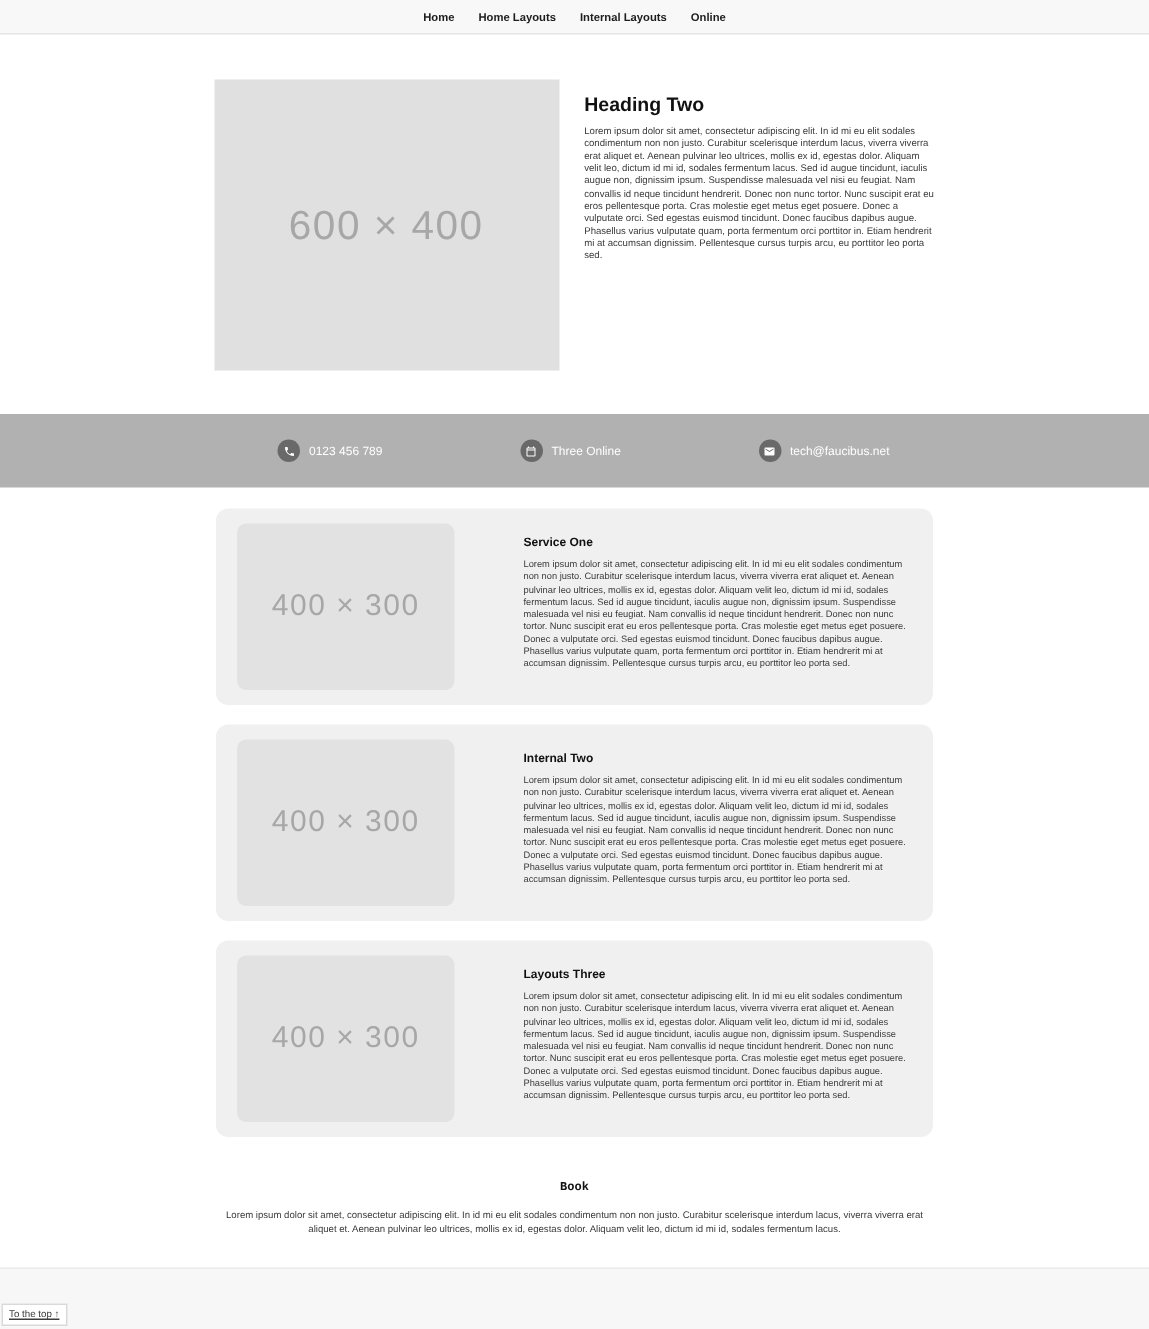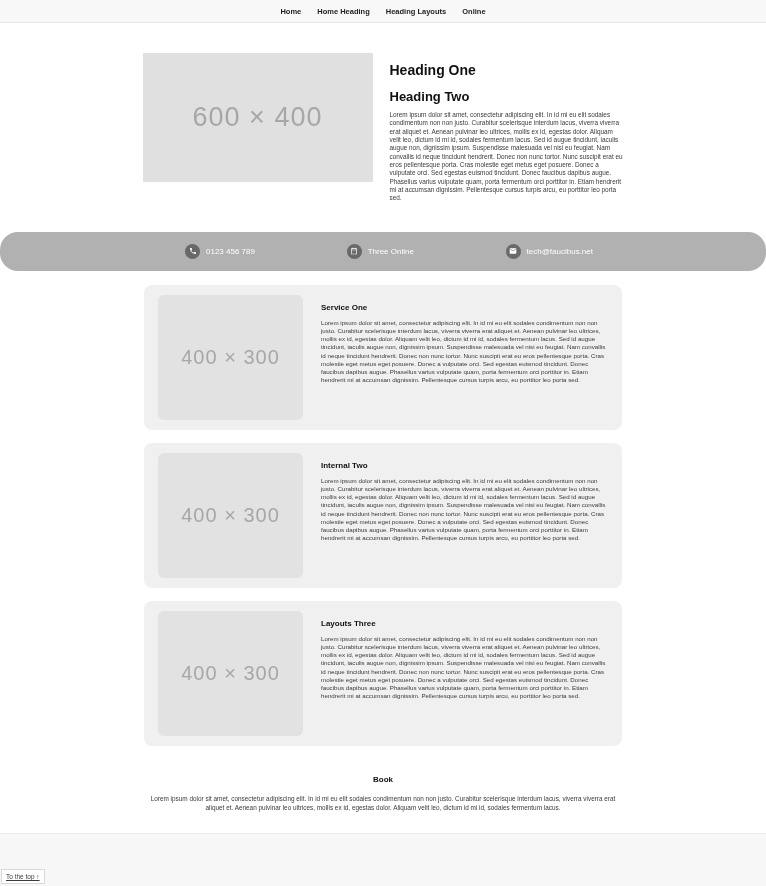--- a/index.html
+++ b/index.html
@@ -28,28 +28,28 @@
 
   
   .ph {
     background: #e0e0e0; color: #a7a7a7;
     display: flex; align-items: center; justify-content: center;
     letter-spacing: 1px;
   }
 
   
   .hero { width: 481px; margin: 30px auto 0; display: flex; gap: 17px; }
-  .hero-img { width: 230px; height: 129px; font-size: 27px; flex: none; }
+  .hero-img { width: 230px; height: 194px; font-size: 27px; flex: none; }
   .hero-text { flex: 1; padding-top: 9px; }
   .h1 { font-size: 14px; font-weight: 700; color: #111; margin: 0 0 11px; }
   .h2 { font-size: 13px;  font-weight: 700; color: #111; margin: 0 0 7px; }
   .body-text { font-size: 6.4px; line-height: 1.3; color: #3a3a3c; margin: 0; }
 
   
-  .contact-bar { margin-top: 29px; height: 39px; background: #b1b1b1; border-radius: 18px; }
+  .contact-bar { margin-top: 29px; height: 49px; background: #b1b1b1; }
   .contact-inner {
     width: 480px; height: 100%; margin: 0 auto;
     display: flex; align-items: center; justify-content: space-between;
     padding: 0 30px 0 42px;
   }
   .contact-item {
     display: flex; align-items: center; gap: 6px;
     color: #ffffff; font-size: 8px; cursor: pointer; white-space: nowrap;
   }
   .icon-circle {
@@ -60,59 +60,58 @@
   .icon-circle svg { width: 8px; height: 8px; fill: #ffffff; display: block; }
 
   
   .services { width: 478px; margin: 14px auto 0; }
   .card {
     background: #f0f0f0; border-radius: 8px;
     padding: 10px 14px; margin-bottom: 13px;
     display: flex; gap: 18px;
   }
   .card-img {
-    width: 145px; height: 125px; border-radius: 6px;
+    width: 145px; height: 111px; border-radius: 6px;
     background: #e2e2e2; font-size: 20px; flex: none;
   }
-  .card-text { flex: 1; padding-top: 8px; }
+  .card-text { flex: 1; padding-top: 8px; margin-left: 28px; }
   .h3 { font-size: 8px; font-weight: 700; color: #111; margin: 0 0 7px; }
   .card-text p { font-size: 6.2px; line-height: 1.33; color: #3a3a3c; margin: 0; }
 
   
   .book { width: 466px; margin: 29px auto 0; text-align: center; }
-  .book-title { font-size: 8px; font-weight: 700; color: #111; margin: 0 0 11px; }
+  .book-title { font-size: 8px; font-weight: 700; color: #111; margin: 0 0 11px; font-family: Liberation Mono, monospace; }
   .book p { font-size: 6.4px; line-height: 1.4; color: #3a3a3c; margin: 0; }
 
   
   .site-footer {
     margin-top: 20px; height: 61px;
     background: #f7f7f7; border-top: 1px solid #ececec;
   }
   .to-top {
     position: absolute; left: 1px; bottom: 2px;
     font-size: 6.5px; color: #3c3c3c;
     text-decoration: underline;
     background: #ffffff; border: 1px solid #d9d9d9;
     padding: 3px 4px; cursor: pointer; white-space: nowrap;
   }
 </style>
 </head>
 <body>
 
 <header class="nav-bar">
   <span class="nav-item">Home</span>
-  <span class="nav-item">Home Heading</span>
-  <span class="nav-item">Heading Layouts</span>
+  <span class="nav-item">Home Layouts</span>
+  <span class="nav-item">Internal Layouts</span>
   <span class="nav-item">Online</span>
 </header>
 
 <section class="hero">
   <div class="ph hero-img">600 × 400</div>
   <div class="hero-text">
-    <h1 class="h1">Heading One</h1>
     <h2 class="h2">Heading Two</h2>
     <p class="body-text">Lorem ipsum dolor sit amet, consectetur adipiscing elit. In id mi eu elit sodales condimentum non non justo. Curabitur scelerisque interdum lacus, viverra viverra erat aliquet et. Aenean pulvinar leo ultrices, mollis ex id, egestas dolor. Aliquam velit leo, dictum id mi id, sodales fermentum lacus. Sed id augue tincidunt, iaculis augue non, dignissim ipsum. Suspendisse malesuada vel nisi eu feugiat. Nam convallis id neque tincidunt hendrerit. Donec non nunc tortor. Nunc suscipit erat eu eros pellentesque porta. Cras molestie eget metus eget posuere. Donec a vulputate orci. Sed egestas euismod tincidunt. Donec faucibus dapibus augue. Phasellus varius vulputate quam, porta fermentum orci porttitor in. Etiam hendrerit mi at accumsan dignissim. Pellentesque cursus turpis arcu, eu porttitor leo porta sed.</p>
   </div>
 </section>
 
 <section class="contact-bar">
   <div class="contact-inner">
     <span class="contact-item">
       <span class="icon-circle">
         <svg viewBox="0 0 24 24">

